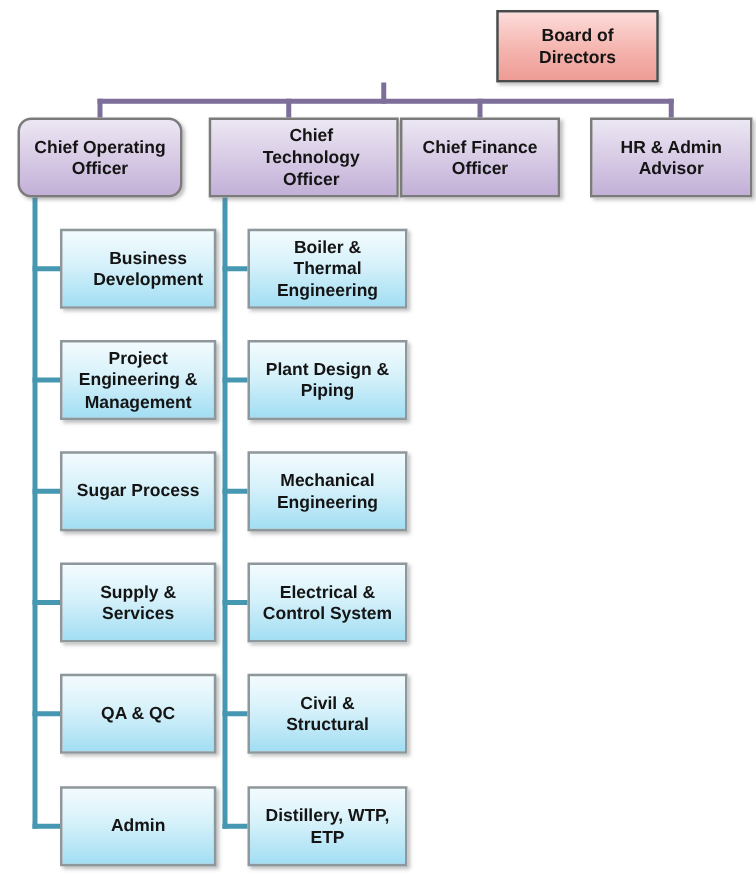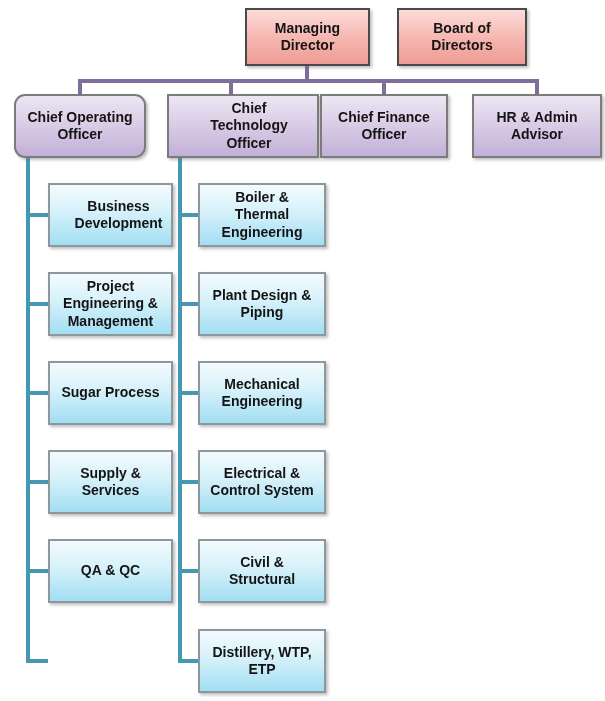--- a/index.html
+++ b/index.html
@@ -66,22 +66,20 @@
   <div class="line teal" style="left:26px; top:659px; width:22px; height:4px;"></div>
 
   <div class="line teal" style="left:178px; top:158px; width:4px; height:505px;"></div>
   <div class="line teal" style="left:178px; top:213px; width:20px; height:4px;"></div>
   <div class="line teal" style="left:178px; top:302px; width:20px; height:4px;"></div>
   <div class="line teal" style="left:178px; top:391px; width:20px; height:4px;"></div>
   <div class="line teal" style="left:178px; top:480px; width:20px; height:4px;"></div>
   <div class="line teal" style="left:178px; top:569px; width:20px; height:4px;"></div>
   <div class="line teal" style="left:178px; top:659px; width:20px; height:4px;"></div>
 
-  <div class="box pink" style="left:245px; top:8px; width:125px; height:58px;">Managing
-Director</div>
   <div class="box pink" style="left:397px; top:8px; width:130px; height:58px;">Board of
 Directors</div>
 
   <div class="box lav" style="left:14px; top:94px; width:132px; height:64px;border-radius:11px;">Chief Operating
 Officer</div>
   <div class="box lav" style="left:167px; top:94px; width:152px; height:64px;padding-left:12px;">Chief
 Technology
 Officer</div>
   <div class="box lav" style="left:320px; top:94px; width:128px; height:64px;">Chief Finance
 Officer</div>
@@ -90,20 +88,21 @@
 
   <div class="box blue" style="left:48px; top:183px; width:125px; height:64px;padding-left:16px;">Business
 Development</div>
   <div class="box blue" style="left:48px; top:272px; width:125px; height:64px;">Project
 Engineering &amp;
 Management</div>
   <div class="box blue" style="left:48px; top:361px; width:125px; height:64px;">Sugar Process</div>
   <div class="box blue" style="left:48px; top:450px; width:125px; height:64px;">Supply &amp;
 Services</div>
   <div class="box blue" style="left:48px; top:539px; width:125px; height:64px;">QA &amp; QC</div>
+  <div class="box blue" style="left:48px; top:629px; width:125px; height:64px;">Admin</div>
 
   <div class="box blue" style="left:198px; top:183px; width:128px; height:64px;">Boiler &amp;
 Thermal
 Engineering</div>
   <div class="box blue" style="left:198px; top:272px; width:128px; height:64px;">Plant Design &amp;
 Piping</div>
   <div class="box blue" style="left:198px; top:361px; width:128px; height:64px;">Mechanical
 Engineering</div>
   <div class="box blue" style="left:198px; top:450px; width:128px; height:64px;">Electrical &amp;
 Control System</div>

